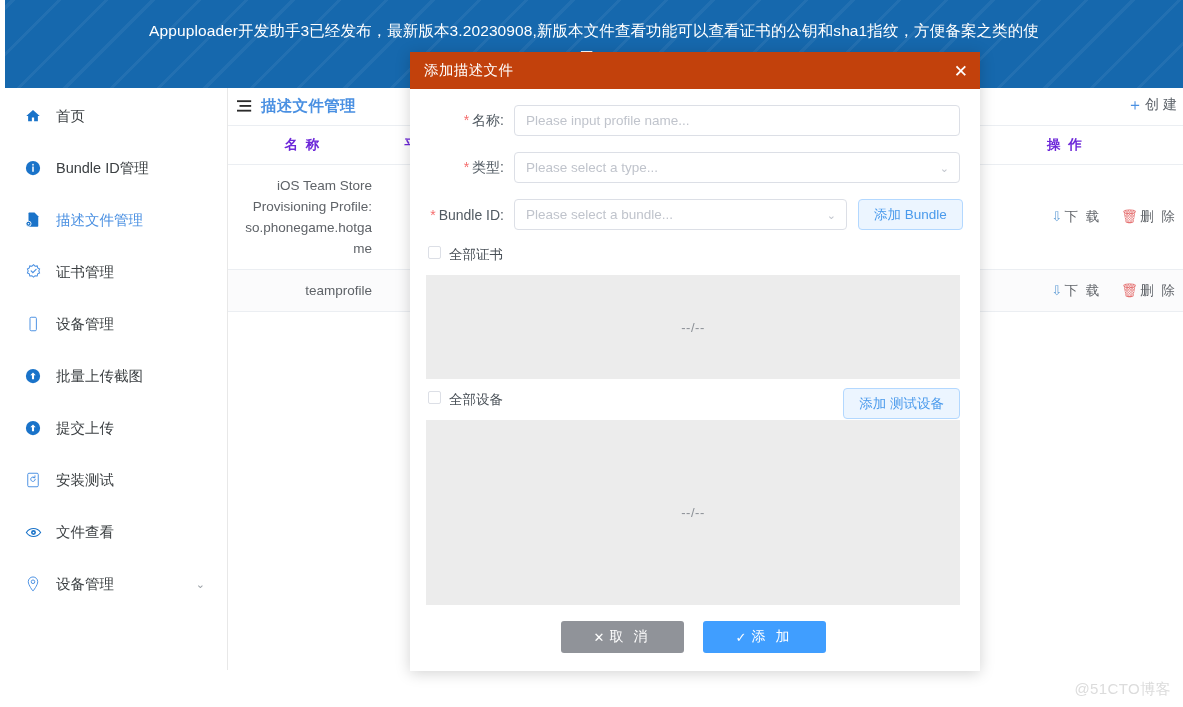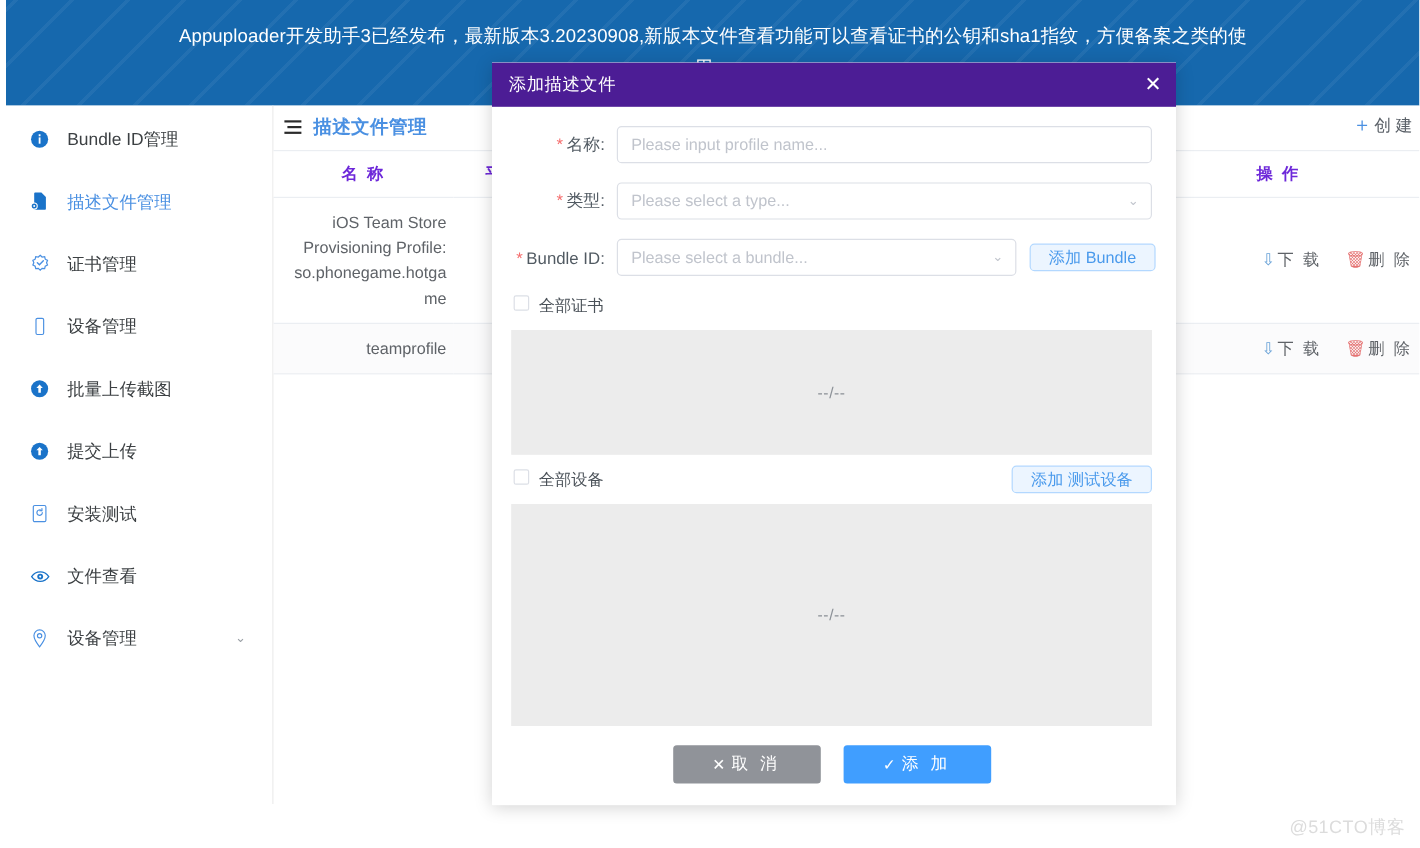--- a/index.html
+++ b/index.html
@@ -173,21 +173,21 @@
     position: absolute;
     left: 410px; top: 52px;
     width: 570px; height: 619px;
     background: #ffffff;
     box-shadow: 0 2px 14px rgba(0,0,0,0.18);
     overflow: hidden;
   }
   .modal-head {
     position: relative;
     height: 37px;
-    background: #4c1d95;
+    background: #c2410c;
     display: flex;
     align-items: center;
     padding: 0 14px;
   }
   .modal-title {
     color: #ffffff;
     font-size: 14.5px;
     letter-spacing: 0.4px;
   }
   .modal-close {
@@ -237,21 +237,21 @@
     right: 11px; top: 50%;
     transform: translateY(-50%);
     color: #c0c4cc;
     font-size: 11px;
     line-height: 1;
     pointer-events: none;
   }
   .bundle-row .ctrl { flex: 0 0 333px; }
   .btn-ghost {
     margin-left: 11px;
-    height: 23px;
+    height: 31px;
     padding: 0 15px;
     border: 1px solid #b3d8ff;
     background: #ecf5ff;
     color: #4a9aec;
     font-size: 13.5px;
     border-radius: 4px;
     cursor: pointer;
     font-family: "Liberation Sans", sans-serif;
     white-space: nowrap;
   }
@@ -343,20 +343,28 @@
 <div id="app">
 
   <div class="banner">
     <div class="banner-stripes"></div>
     <div class="banner-text">Appuploader开发助手3已经发布，最新版本3.20230908,新版本文件查看功能可以查看证书的公钥和sha1指纹，方便备案之类的使</div>
     <div class="banner-text-line2">用。</div>
   </div>
 
   <div class="sidebar">
 
+    <div class="nav-item">
+      <span class="nav-ico">
+        <svg width="18" height="18" viewBox="0 0 24 24">
+            <path fill="#1a73c9" d="M12 4 3 12h2.5v7h5v-5h3v5h5v-7H21z"></path>
+          </svg>
+      </span>
+      <span class="nav-label">首页</span>
+    </div>
 
     <div class="nav-item">
       <span class="nav-ico">
         <svg width="18" height="18" viewBox="0 0 24 24">
             <circle cx="12" cy="12" r="9.5" fill="#1a73c9"></circle>
             <rect x="11" y="10" width="2" height="7" fill="#fff"></rect>
             <rect x="11" y="6.5" width="2" height="2.2" fill="#fff"></rect>
           </svg>
       </span>
       <span class="nav-label">Bundle ID管理</span>

